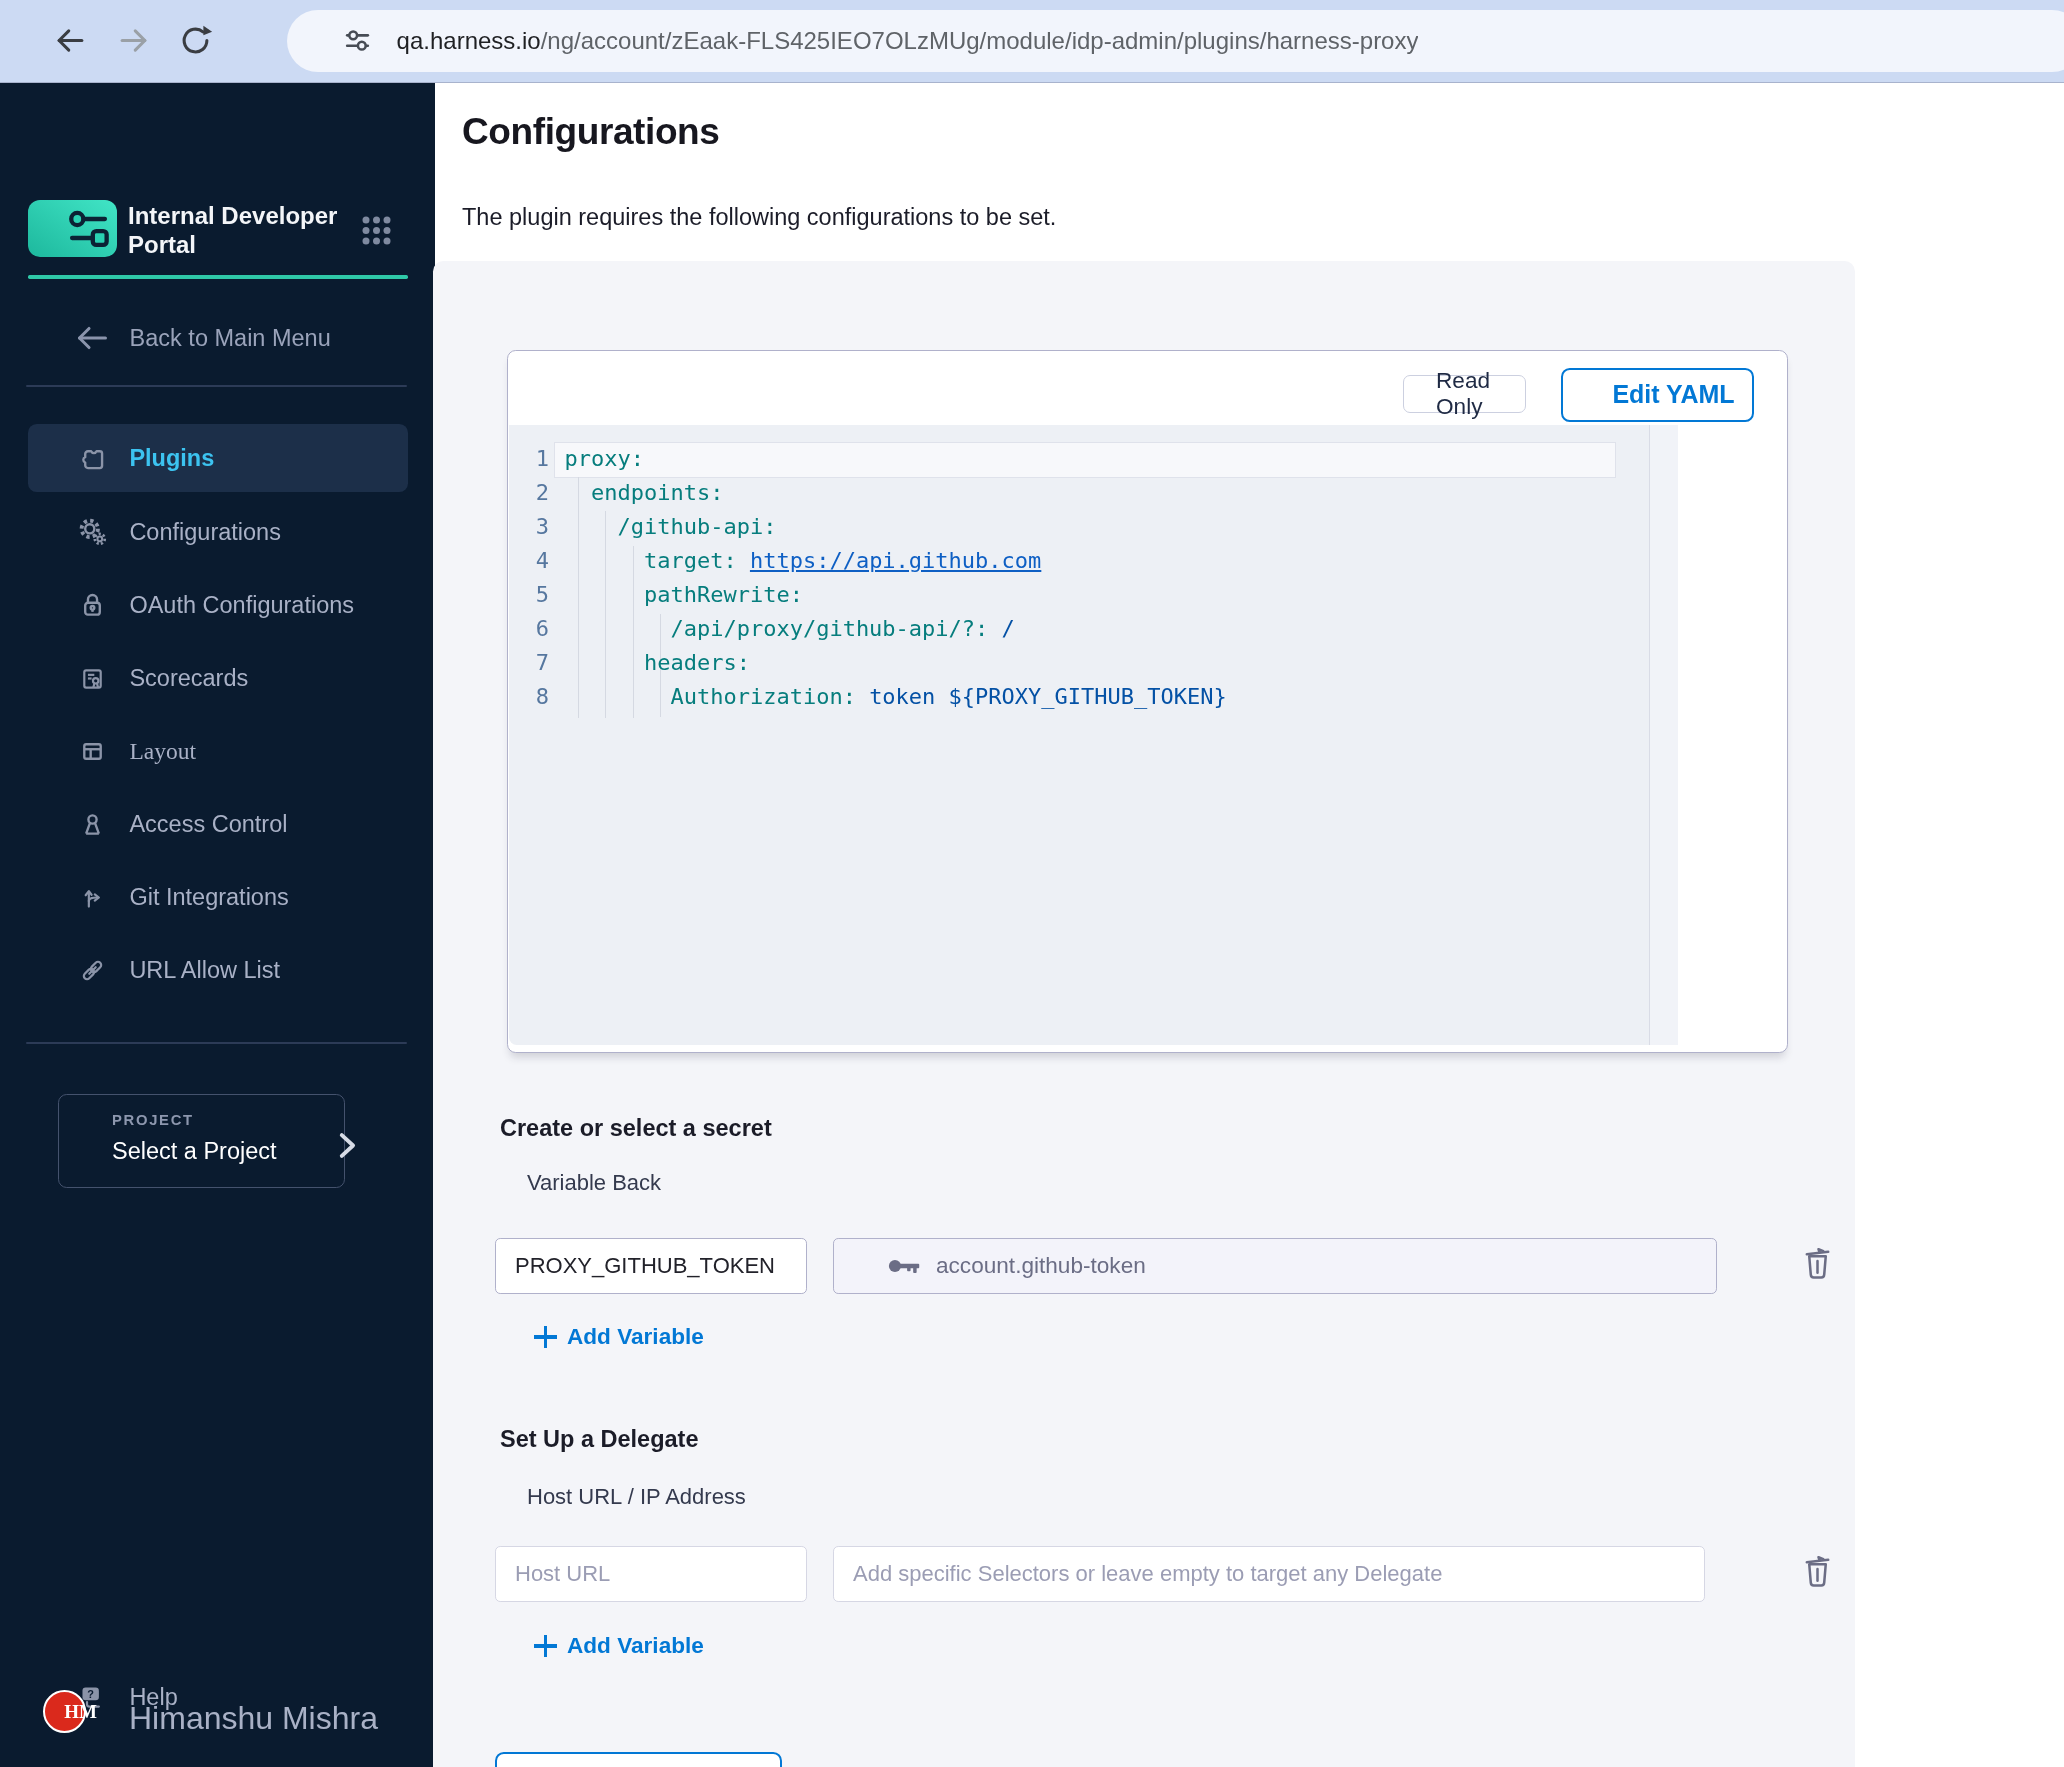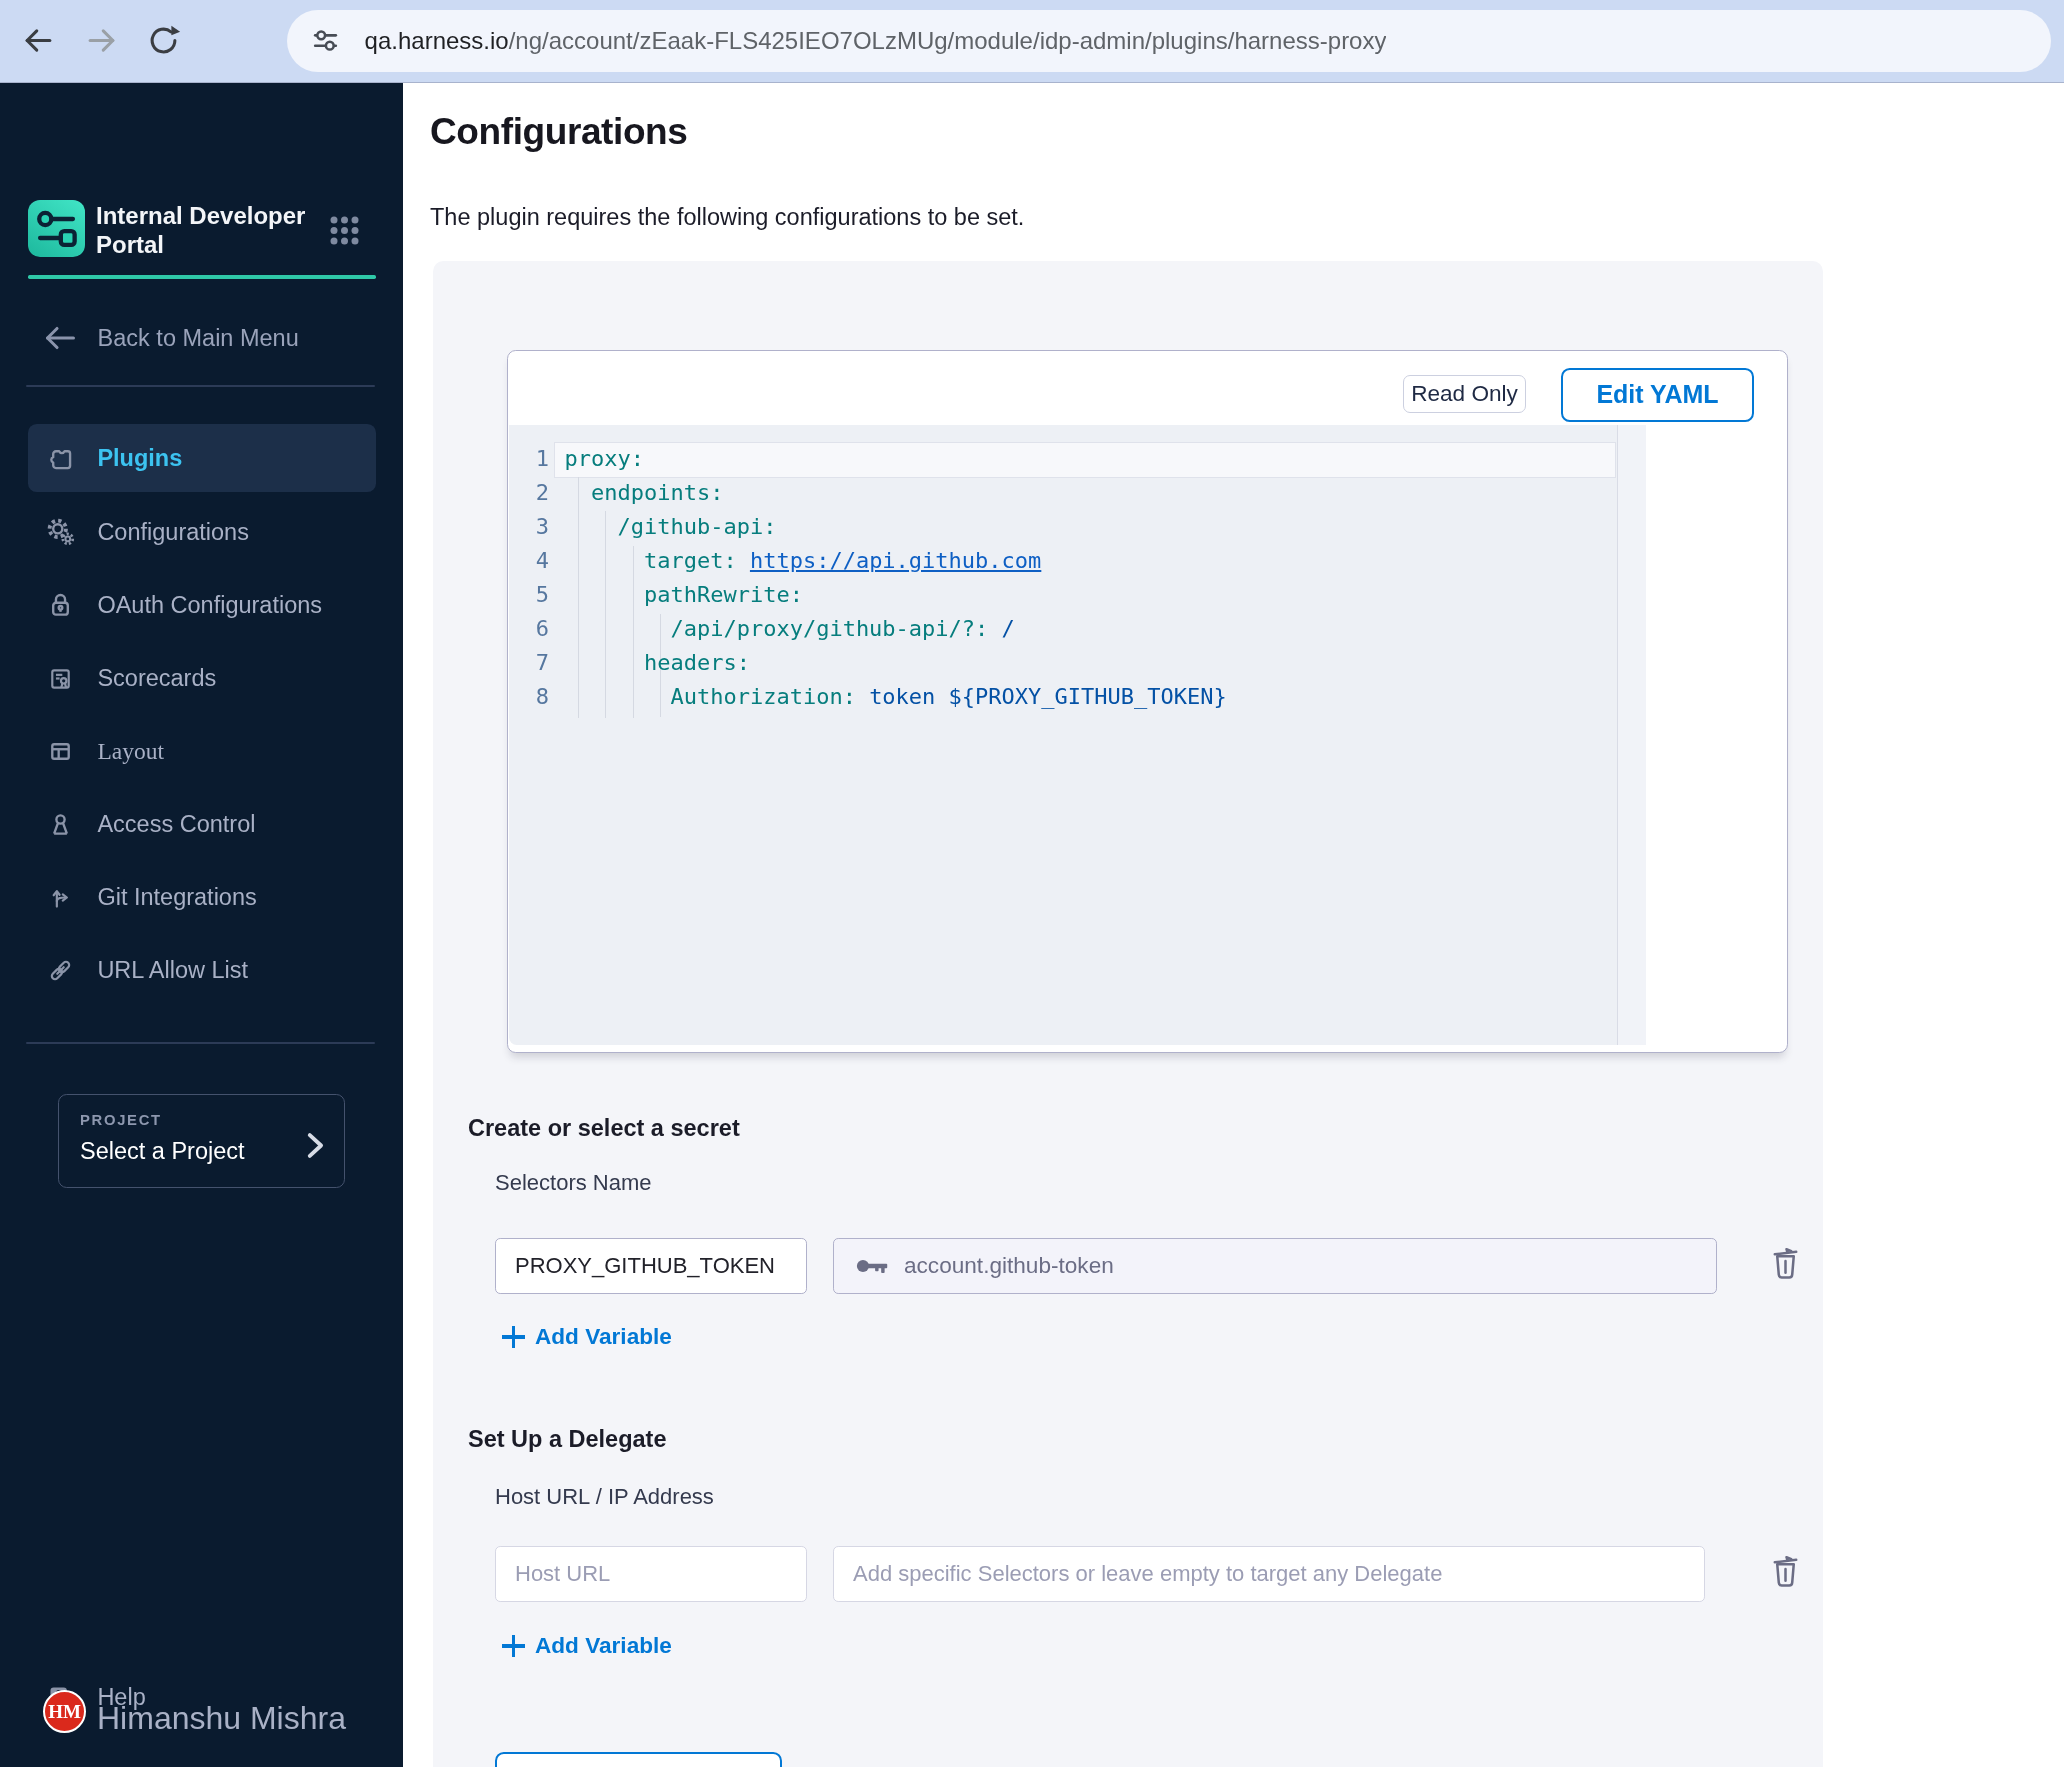--- a/index.html
+++ b/index.html
@@ -1,18 +1,18 @@
 <!DOCTYPE html>
 <html style="font-size:14px"><head>
 <meta charset="utf-8">
 <style>
   html,body{margin:0;padding:0;background:#e9e9e9;}
   #page{position:relative;width:2065px;height:1768px;background:#ffffff;overflow:hidden;
         font-family:"Liberation Sans",sans-serif;-webkit-font-smoothing:antialiased;}
-  .abs{position:absolute;}
+  .abs{position:absolute;padding-left:32px;}
 
   
   #chrome{left:0;top:0;width:2065px;height:83px;background:#ccdaf3;border-bottom:1.7px solid #a8b3cd;box-sizing:border-box;}
   .chrome-btn{top:21px;width:38px;height:38px;display:flex;align-items:center;justify-content:center;}
   #url-pill{left:287px;top:9.6px;width:1764px;height:62px;background:#f2f5fc;border-radius:31px;display:flex;align-items:center;}
   #url-text{font-size:24px;margin-left:24px;color:#5f6368;white-space:nowrap;overflow:hidden;}
   #url-text b{color:#1f2023;font-weight:400;}
 
   
   #sidebar{left:0;top:83px;width:403px;height:1685px;background:#0a1b2f;}
@@ -347,21 +347,21 @@
         <div class="cl"><span class="ln">5</span><span class="ct"><span class="ykey">      pathRewrite:</span></span></div>
         <div class="cl"><span class="ln">6</span><span class="ct"><span class="ykey">        /api/proxy/github-api/?: </span><span class="yval">/</span></span></div>
         <div class="cl"><span class="ln">7</span><span class="ct"><span class="ykey">      headers:</span></span></div>
         <div class="cl"><span class="ln">8</span><span class="ct"><span class="ykey">        Authorization: </span><span class="yval">token ${PROXY_GITHUB_TOKEN}</span></span></div>
       </div>
       <div id="editor-gutter-r"></div>
     </div>
   </div>
 
   <div class="abs sec-title" style="left:468px;top:1115px;">Create or select a secret</div>
-  <div class="abs fld-label" style="left:495px;top:1170px;">Selectors Name</div>
+  <div class="abs fld-label" style="left:495px;top:1170px;">Variable Back</div>
 
   <input class="abs inp" id="var-input" value="PROXY_GITHUB_TOKEN" style="">
   <div class="abs" id="secret-box">
     <span style="margin-left:21px;">
       <svg width="35" height="26" viewBox="0 0 40 30">
           <g fill="#6b6d85">
             <circle cx="9" cy="15" r="7"></circle>
             <rect x="13" y="12.5" width="24" height="5" rx="1"></rect>
             <rect x="30" y="16" width="4" height="7" rx="1"></rect>
             <rect x="23" y="16" width="4" height="5" rx="1"></rect>

